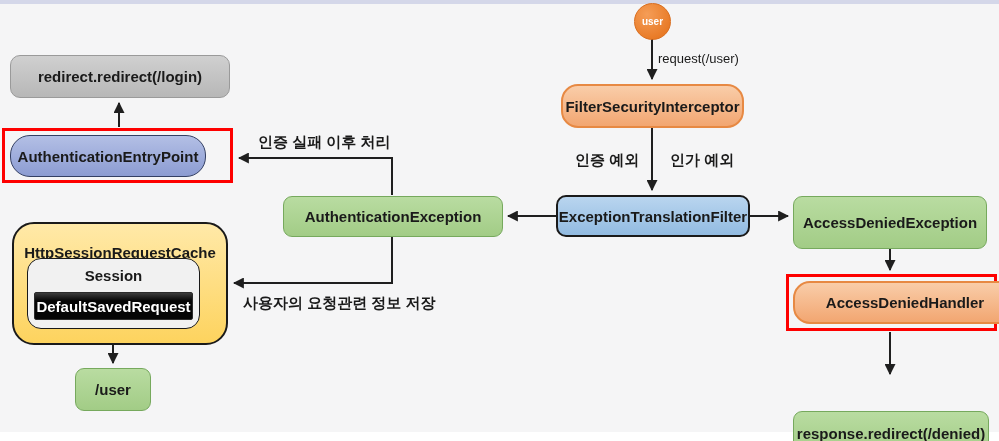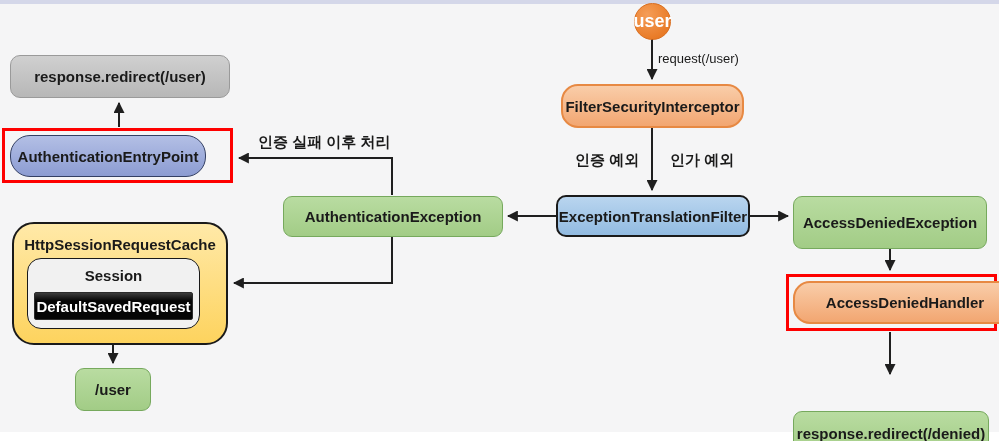--- a/index.html
+++ b/index.html
@@ -51,28 +51,28 @@
     flex-direction:column;justify-content:flex-start;
   }
   .black-box{
     background:linear-gradient(#3c3c3c,#050505 30%);
     color:#ffffff;border-radius:2px;border:1px solid #2c2c2c;
     font-size:15px;
   }
   .user-circle{
     background:radial-gradient(circle at 35% 30%,#f59d57,#e87a26 75%);
     border:1px solid #d96d1e;border-radius:50%;
-    color:#ffffff;font-size:18px;
+    color:#ffffff;font-size:10px;
   }
   .lbl{
     position:absolute;z-index:2;font-weight:bold;font-size:15px;
     white-space:nowrap;
   }
   .lbl-plain{font-weight:normal;font-size:13px;}
-  .inner-title{margin-top:12px;font-weight:bold;font-size:15px;}
+  .inner-title{margin-top:20px;font-weight:bold;font-size:15px;}
 </style>
 </head>
 <body>
 
 <div id="stage">
   <div class="top-strip"></div>
   <div class="bottom-strip"></div>
 
   <svg class="wires" width="999" height="441" viewBox="0 0 999 441">
     <defs>
@@ -103,30 +103,31 @@
 
   <div class="node blue-box" style="left:556px;top:195px;width:194px;height:42px;">ExceptionTranslationFilter</div>
 
   <div class="node green-box" style="left:283px;top:196px;width:220px;height:41px;">AuthenticationException</div>
 
   <div class="lbl" style="left:258px;top:133px;">인증 실패 이후 처리</div>
 
   <div class="red-wrap" style="left:2px;top:128px;width:231px;height:55px;"></div>
   <div class="node periwinkle-box" style="left:10px;top:135px;width:196px;height:42px;border-radius:20px;">AuthenticationEntryPoint</div>
 
-  <div class="node gray-box" style="left:10px;top:55px;width:220px;height:43px;">response.redirect(/user)</div>
+  <div class="node gray-box" style="left:10px;top:55px;width:220px;height:43px;">redirect.redirect(/login)</div>
 
   <div class="node cache-box" style="left:12px;top:222px;width:216px;height:123px;">
     <div class="inner-title">HttpSessionRequestCache</div>
   </div>
   <div class="node session-box" style="left:27px;top:258px;width:173px;height:71px;z-index:3;">
     <div class="inner-title" style="margin-top:8px;">Session</div>
   </div>
   <div class="node black-box" style="left:34px;top:292px;width:159px;height:28px;z-index:4;">DefaultSavedRequest</div>
 
+  <div class="lbl" style="left:243px;top:294px;">사용자의 요청관련 정보 저장</div>
 
   <div class="node green-box" style="left:75px;top:368px;width:76px;height:43px;">/user</div>
 
   <div class="node green-box" style="left:793px;top:196px;width:194px;height:53px;">AccessDeniedException</div>
 
   <div class="red-wrap" style="left:786px;top:274px;width:211px;height:57px;"></div>
   <div class="node orange-box" style="left:793px;top:281px;width:224px;height:43px;">AccessDeniedHandler</div>
 
   <div class="node green-box" style="left:793px;top:379px;width:196px;height:44px;margin-top:32px;">response.redirect(/denied)</div>
 </div>

